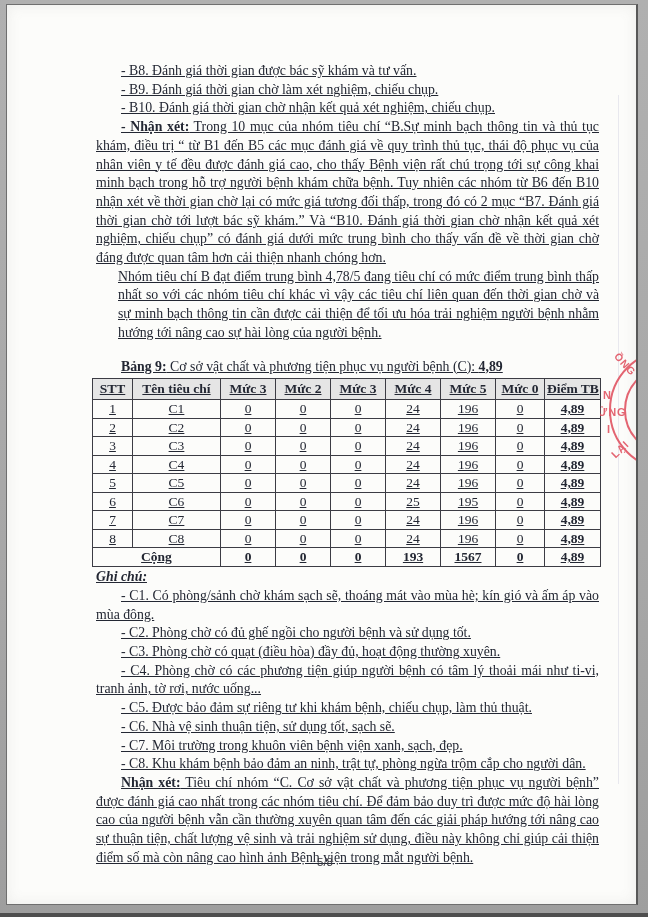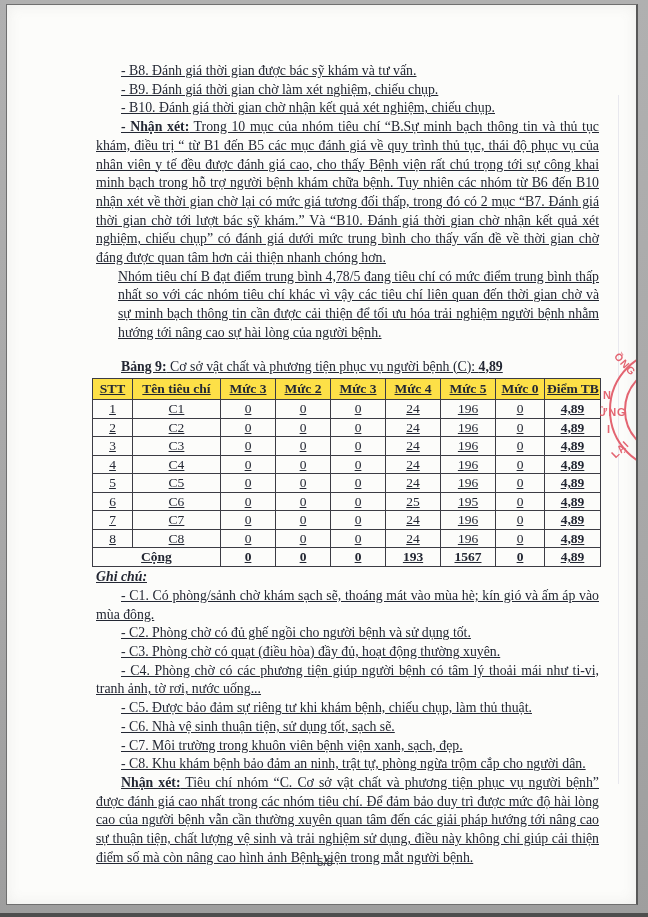--- a/index.html
+++ b/index.html
@@ -22,21 +22,21 @@
   p{margin:0;}
   .li{text-indent:25px;text-align:left;}
   .para{text-indent:25px;}
   .noindent{text-indent:0;margin-left:22px;}
   b{font-weight:bold;}
   .caption{text-indent:25px;margin-top:15px;}
   table{border-collapse:collapse;table-layout:fixed;width:508px;margin:2px 0 1px -4px;
         font-size:13.5px;}
   th,td{border:1px solid #3c3c44;text-align:center;padding:0 2px;height:17.5px;
         line-height:16px;overflow:hidden;white-space:nowrap;}
-  th{background:#fde047;font-weight:bold;height:20px;}
+  th{background:#e5e5e5;font-weight:bold;height:20px;}
   td.bold{font-weight:bold;}
   tr.total td{font-weight:bold;height:18px;}
   .notes-label{font-weight:bold;font-style:italic;}
   .pagenum{
     position:absolute;bottom:36px;left:0;right:0;text-align:center;
     font-family:"Liberation Sans","DejaVu Sans",sans-serif;font-size:11.5px;color:#3a3a42;padding-left:7px;
   }
   
   .stamp{position:absolute;top:344px;right:0;width:36px;height:122px;overflow:hidden;
          pointer-events:none;opacity:.88;}

